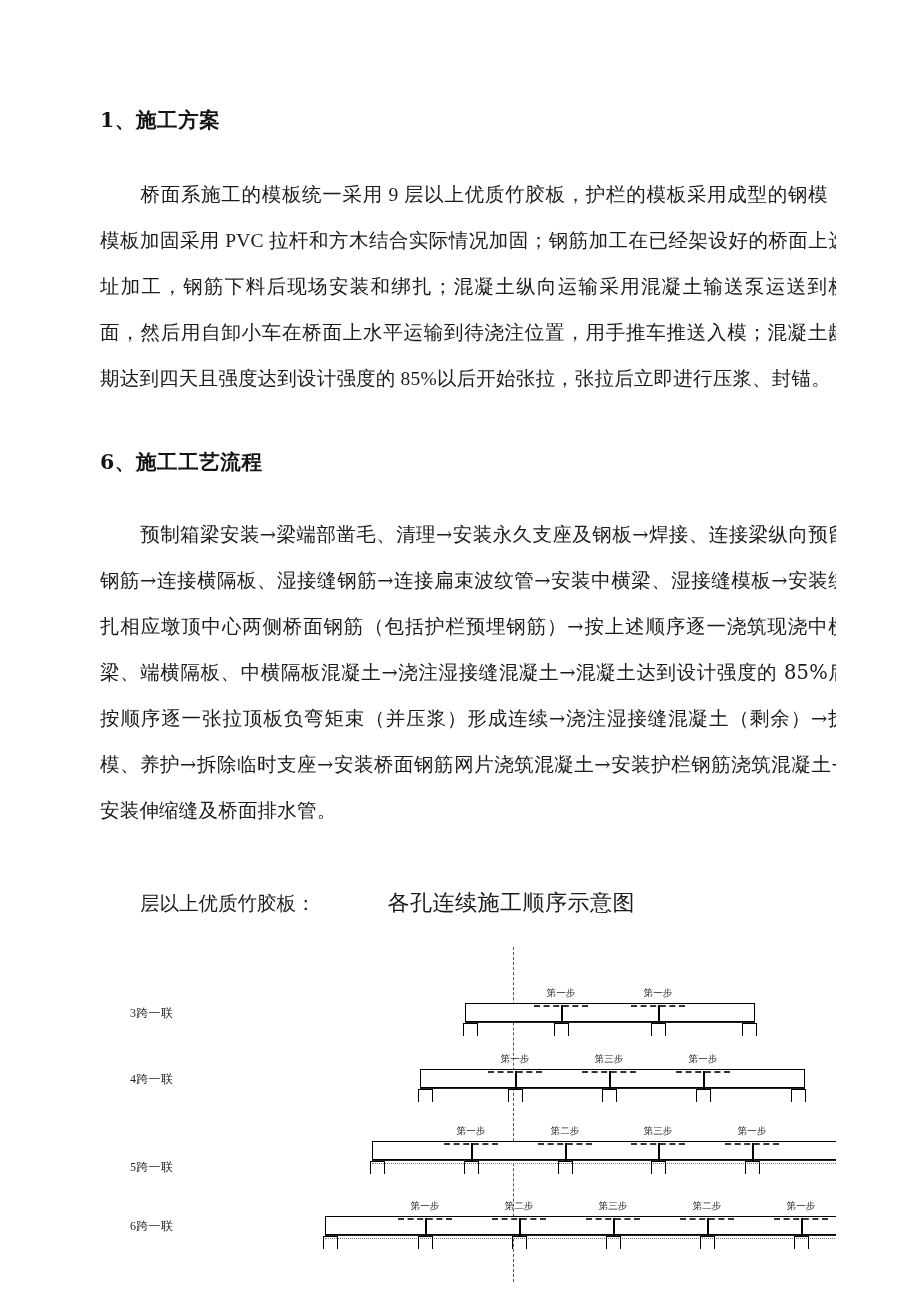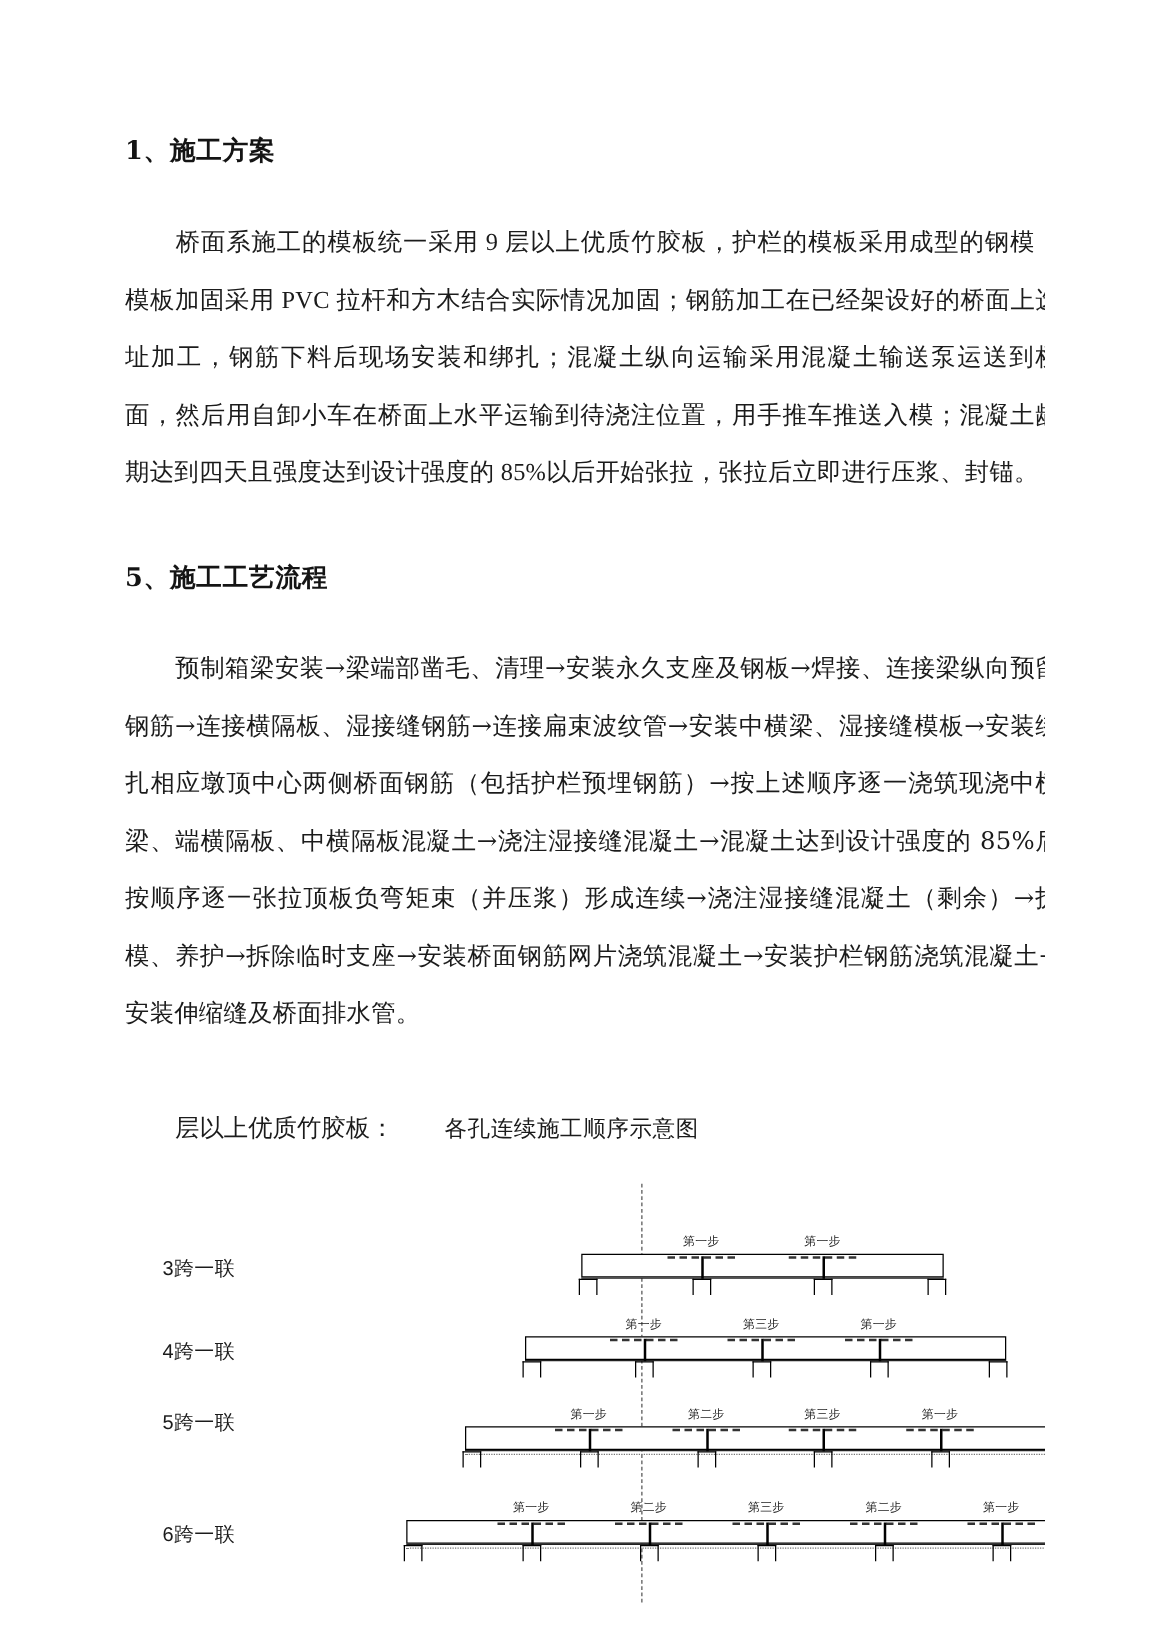--- a/index.html
+++ b/index.html
@@ -59,22 +59,22 @@
     left: 0;
     top: 880px;
     width: 748px;
     font-size: 19.5px;
     line-height: 46px;
     color: #1b1b1b;
   }
   .fig-caption-line .indent { display: inline-block; width: 40px; }
   .fig-caption-line .fig-title {
     display: inline-block;
-    margin-left: 40px;
-    font-size: 18px;
+    margin-left: 72px;
+    font-size: 22px;
     font-family: Liberation Serif, serif;
     letter-spacing: 0.5px;
   }
 
   
   #figure {
     position: absolute;
     left: 0;
     top: 945px;
     width: 820px;
@@ -90,22 +90,22 @@
   }
   .fig-row {
     position: absolute;
     left: 0;
     width: 820px;
     height: 72px;
   }
   .row-label {
     position: absolute;
     left: 30px;
-    font-family: Liberation Sans, sans-serif;
-    font-size: 16px;
+    font-family: Liberation Serif, serif;
+    font-size: 12px;
     color: #1b1b1b;
     letter-spacing: 0.3px;
     white-space: nowrap;
   }
   
   .deck {
     position: absolute;
     height: 19px;
     border: 1.1px solid #000000;
     box-sizing: border-box;
@@ -158,21 +158,21 @@
 </head>
 <body>
 
 <div id="page">
   <div class="content">
 
     <h2 class="heading h-sec1">1、施工方案</h2>
 
     <p class="para p1"><span class="indent"></span><span>桥面系施工的模板统一采用 9 层以上优质竹胶板，护栏的模板采用成型的钢模，模板加固采用 PVC 拉杆和方木结合实际情况加固；钢筋加工在已经架设好的桥面上选址加工，钢筋下料后现场安装和绑扎；混凝土纵向运输采用混凝土输送泵运送到桥面，然后用自卸小车在桥面上水平运输到待浇注位置，用手推车推送入模；混凝土龄期达到四天且强度达到设计强度的 85%以后开始张拉，张拉后立即进行压浆、封锚。</span></p>
 
-    <h2 class="heading h-sec2">5、施工工艺流程</h2>
+    <h2 class="heading h-sec2">6、施工工艺流程</h2>
 
     <p class="para p2"><span class="indent"></span><span>预制箱梁安装→梁端部凿毛、清理→安装永久支座及钢板→焊接、连接梁纵向预留钢筋→连接横隔板、湿接缝钢筋→连接扁束波纹管→安装中横梁、湿接缝模板→安装绑扎相应墩顶中心两侧桥面钢筋（包括护栏预埋钢筋）→按上述顺序逐一浇筑现浇中横梁、端横隔板、中横隔板混凝土→浇注湿接缝混凝土→混凝土达到设计强度的 85%后按顺序逐一张拉顶板负弯矩束（并压浆）形成连续→浇注湿接缝混凝土（剩余）→拆模、养护→拆除临时支座→安装桥面钢筋网片浇筑混凝土→安装护栏钢筋浇筑混凝土→安装伸缩缝及桥面排水管。</span></p>
 
     <div class="fig-caption-line"><span class="indent"></span><span>层以上优质竹胶板：</span><span class="fig-title">各孔连续施工顺序示意图</span></div>
 
     <div id="figure">
       <div class="centerline"></div>
       <div id="rows-host">
           <div class="fig-row" style="top: 30px;">
             <div class="row-label" style="top: 30px;">3跨一联</div>
@@ -202,21 +202,21 @@
             <div class="joint-stub" style="left: 415px; top: 30px;"></div>
             <div class="step-label" style="left: 415px; top: 12px;">第一步</div>
             <div class="joint-hatch" style="left: 482px; width: 54px; top: 30px;"></div>
             <div class="joint-stub" style="left: 509px; top: 30px;"></div>
             <div class="step-label" style="left: 509px; top: 12px;">第三步</div>
             <div class="joint-hatch" style="left: 576px; width: 54px; top: 30px;"></div>
             <div class="joint-stub" style="left: 603px; top: 30px;"></div>
             <div class="step-label" style="left: 603px; top: 12px;">第一步</div>
           </div>
           <div class="fig-row" style="top: 168px;">
-            <div class="row-label" style="top: 15px;">5跨一联</div>
+            <div class="row-label" style="top: 46px;">5跨一联</div>
             <div class="deck" style="left: 272px; width: 482px; top: 28px;"></div>
             <div class="seat-line" style="left: 272px; width: 482px; top: 47px;"></div>
             <div class="dot-line" style="left: 272px; width: 482px; top: 50px;"></div>
             <div class="pier" style="left: 270px; top: 48px;"></div>
             <div class="pier" style="left: 364px; top: 48px;"></div>
             <div class="pier" style="left: 458px; top: 48px;"></div>
             <div class="pier" style="left: 551px; top: 48px;"></div>
             <div class="pier" style="left: 645px; top: 48px;"></div>
             <div class="pier" style="left: 740px; top: 48px;"></div>
             <div class="joint-hatch" style="left: 344px; width: 54px; top: 30px;"></div>

